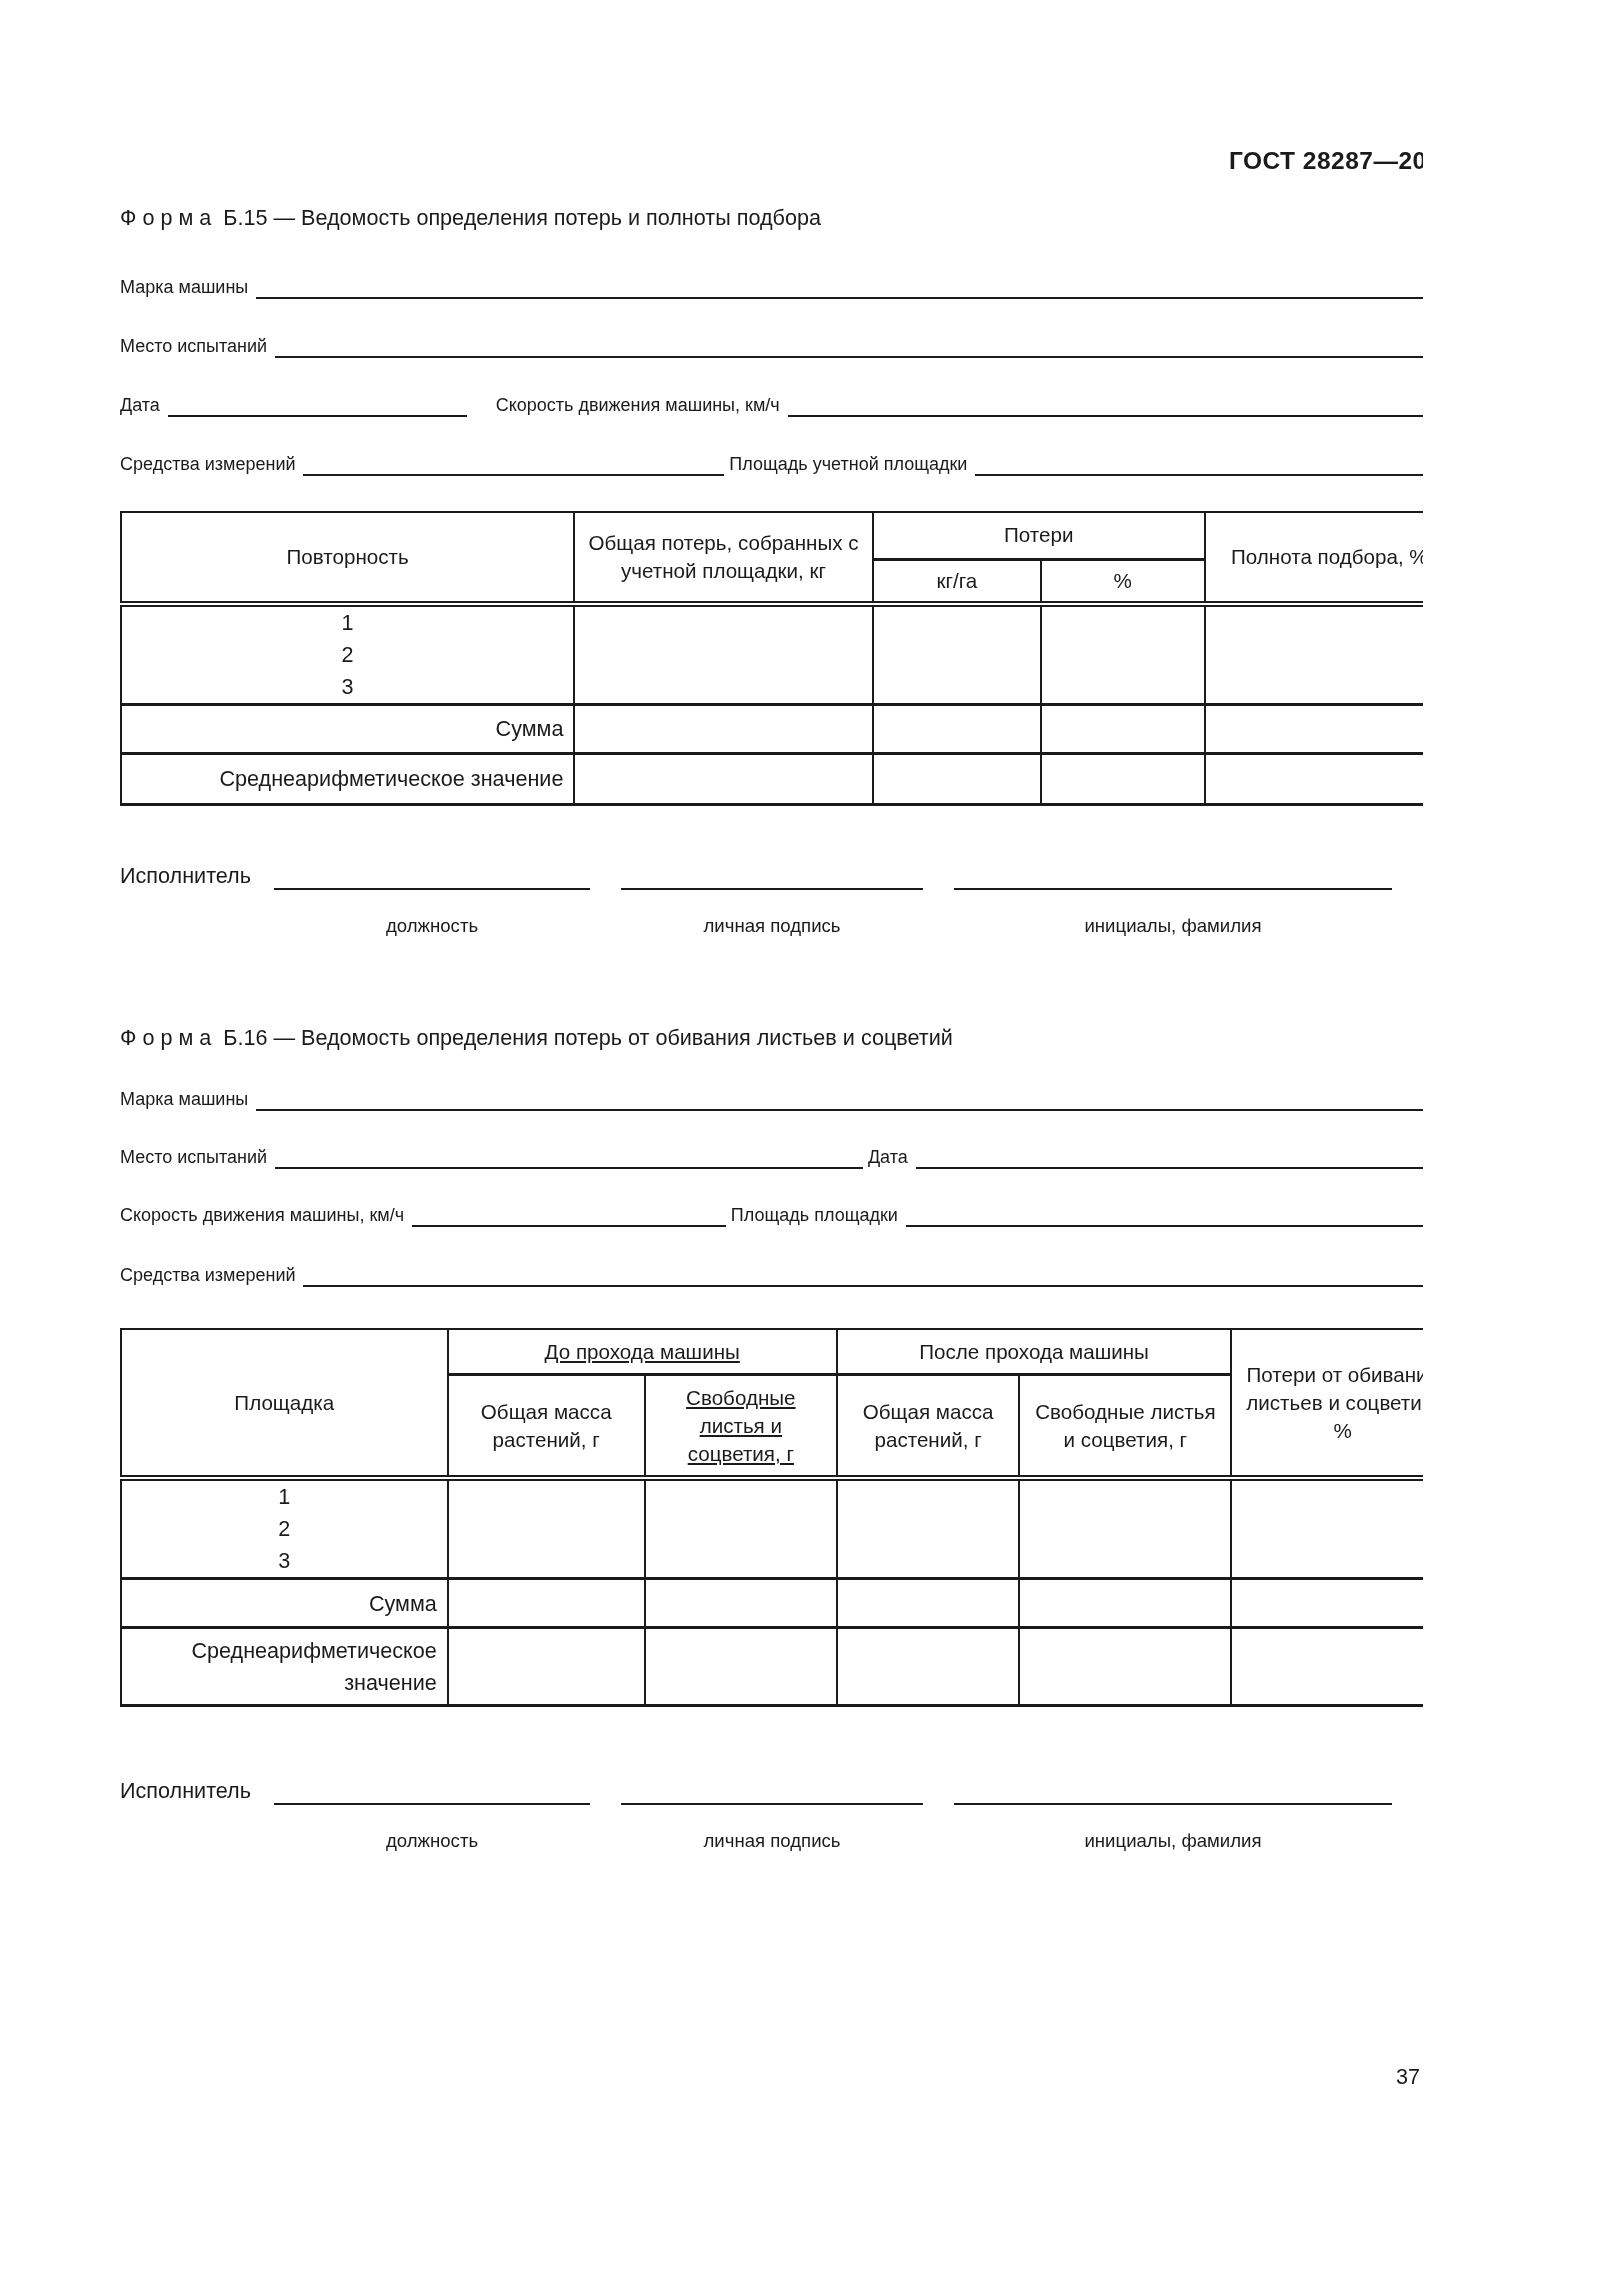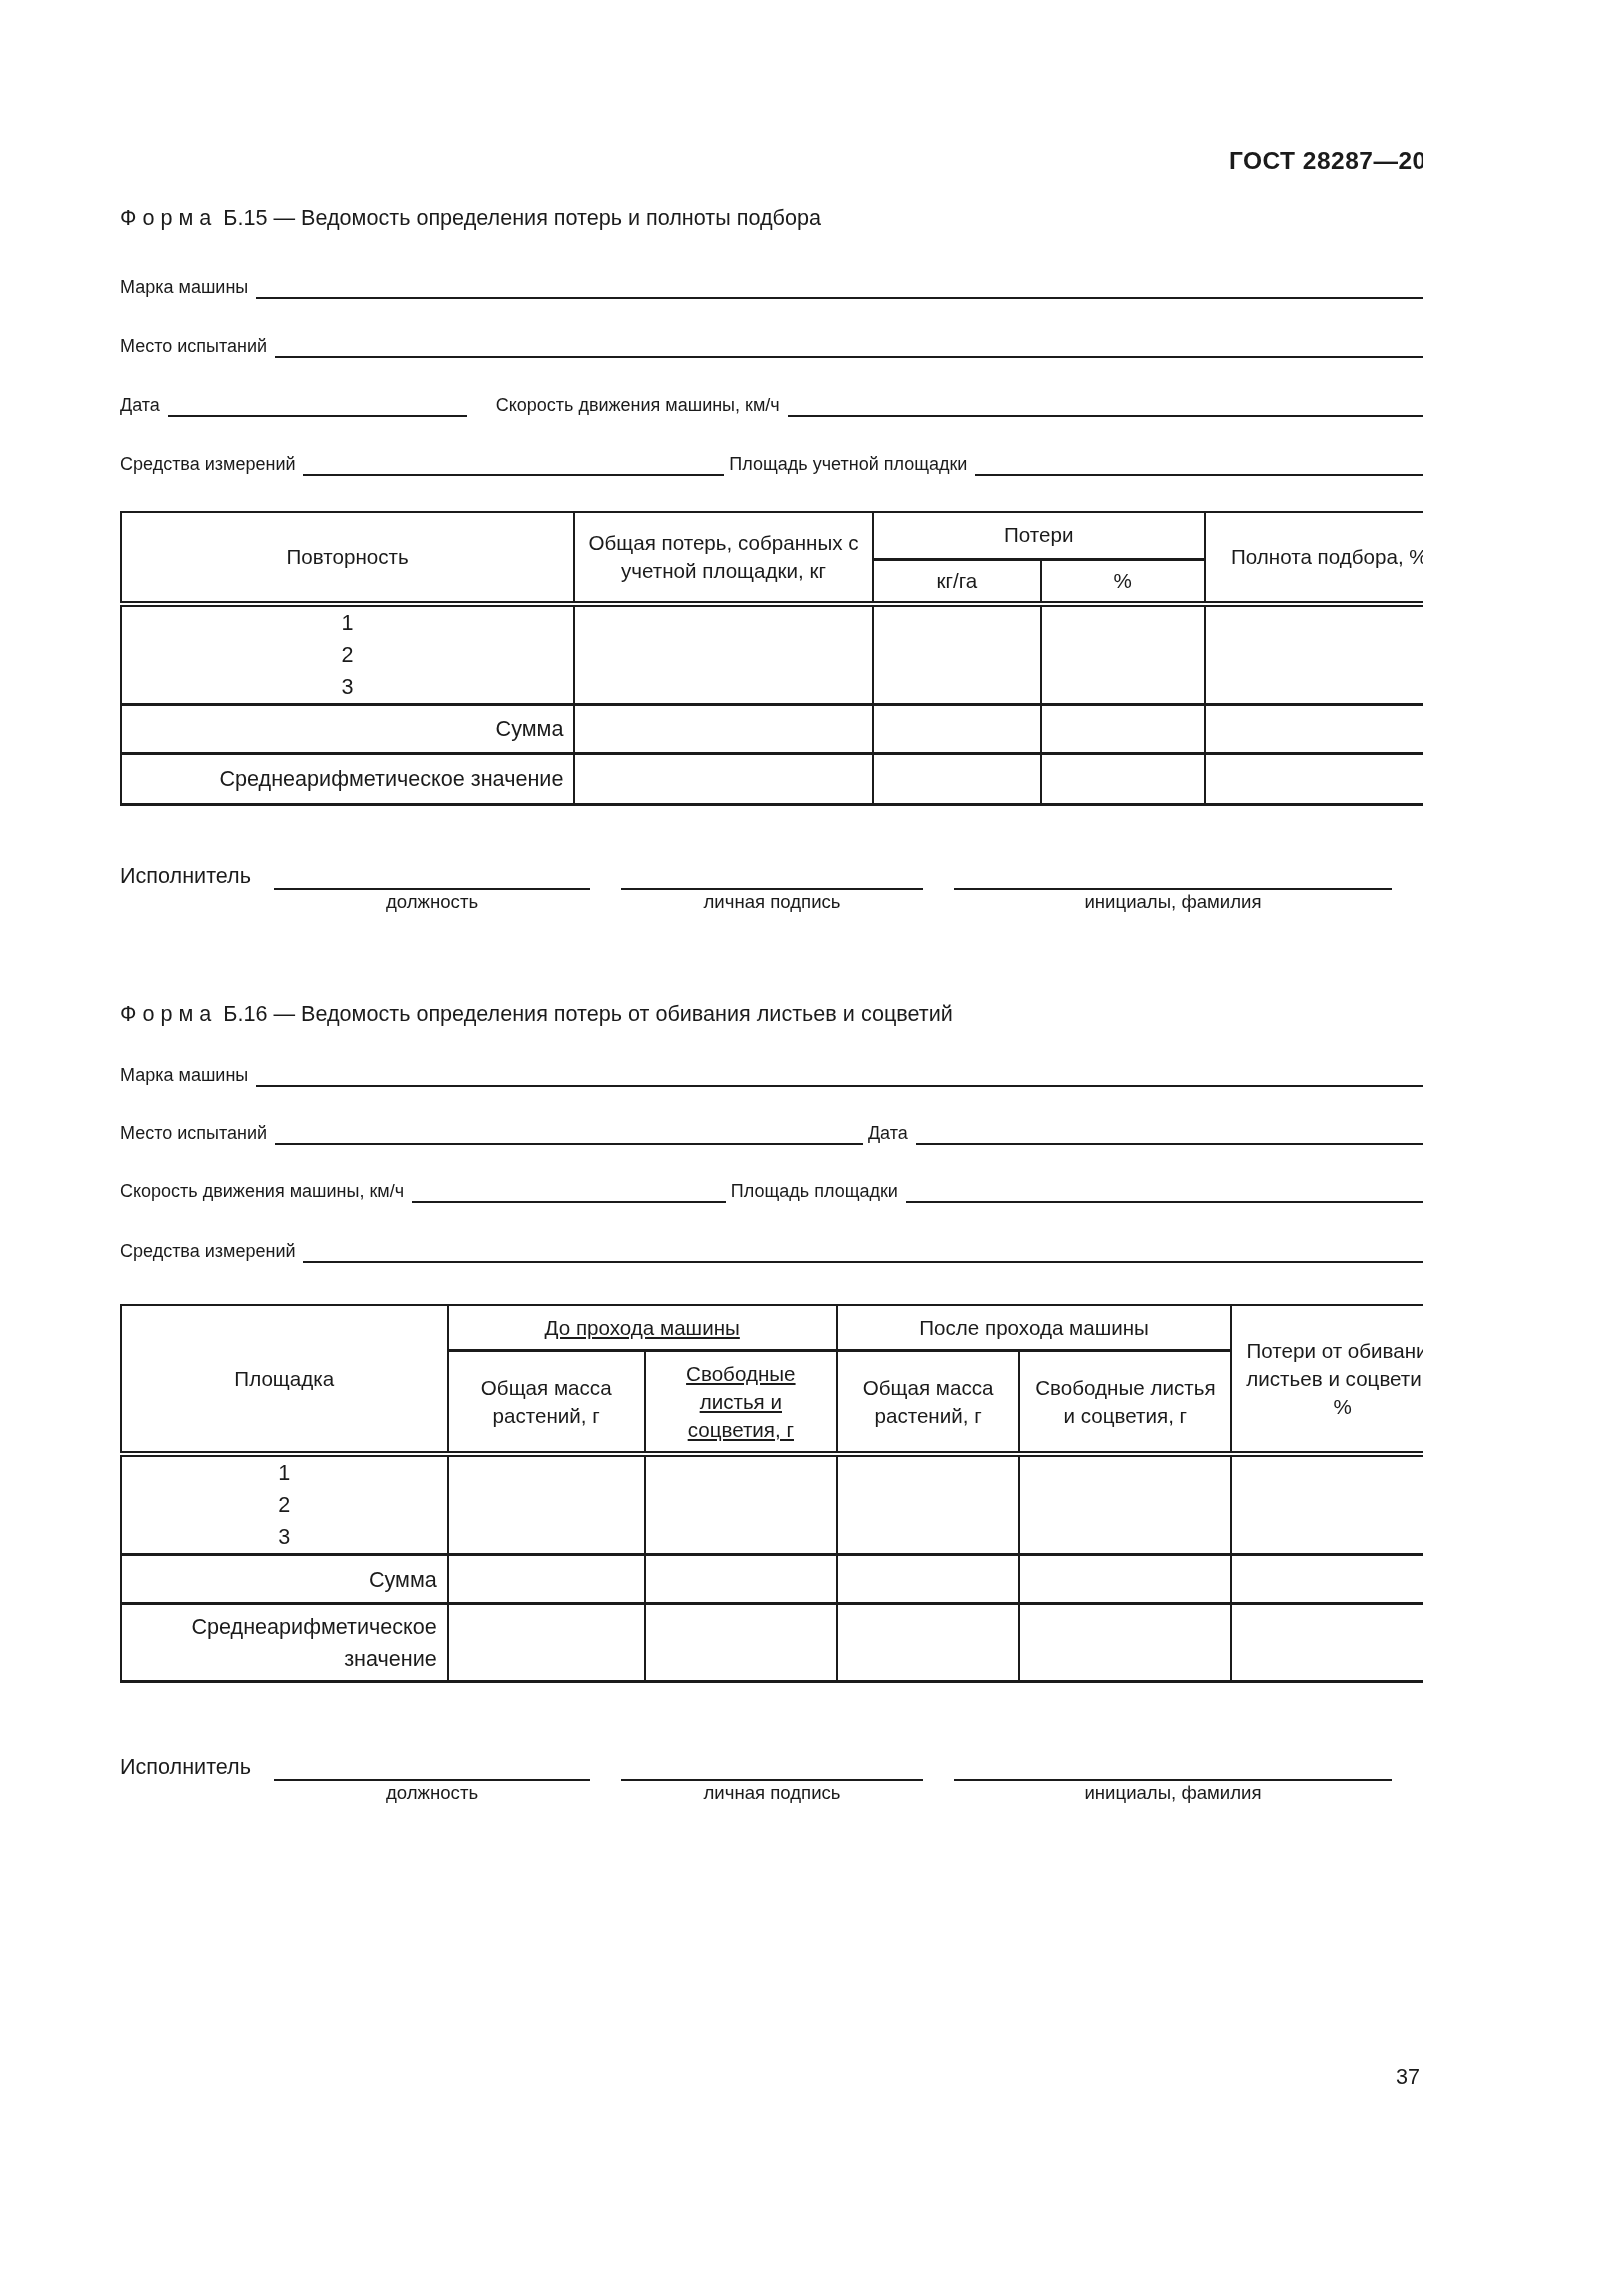--- a/index.html
+++ b/index.html
@@ -102,21 +102,21 @@
     align-items:end;
     height:27.4px;
     font-size:21.6px;
   }
   .exec-row .exec-label { white-space:nowrap; padding-bottom:1px; }
   .exec-row .eline { border-bottom:2px solid #1b1b1b; height:23.5px; }
   .exec-caps {
     display:grid;
     grid-template-columns:123px 316px 302px 1fr;
     column-gap:31px;
-    margin-top:1px;
+    margin-top:25px;
     font-size:18.6px;
   }
   .exec-caps span { text-align:center; }
 
   .page-number {
     position:absolute;
     left:1396px; top:2064px;
     font-size:21.6px;
   }
 </style>

